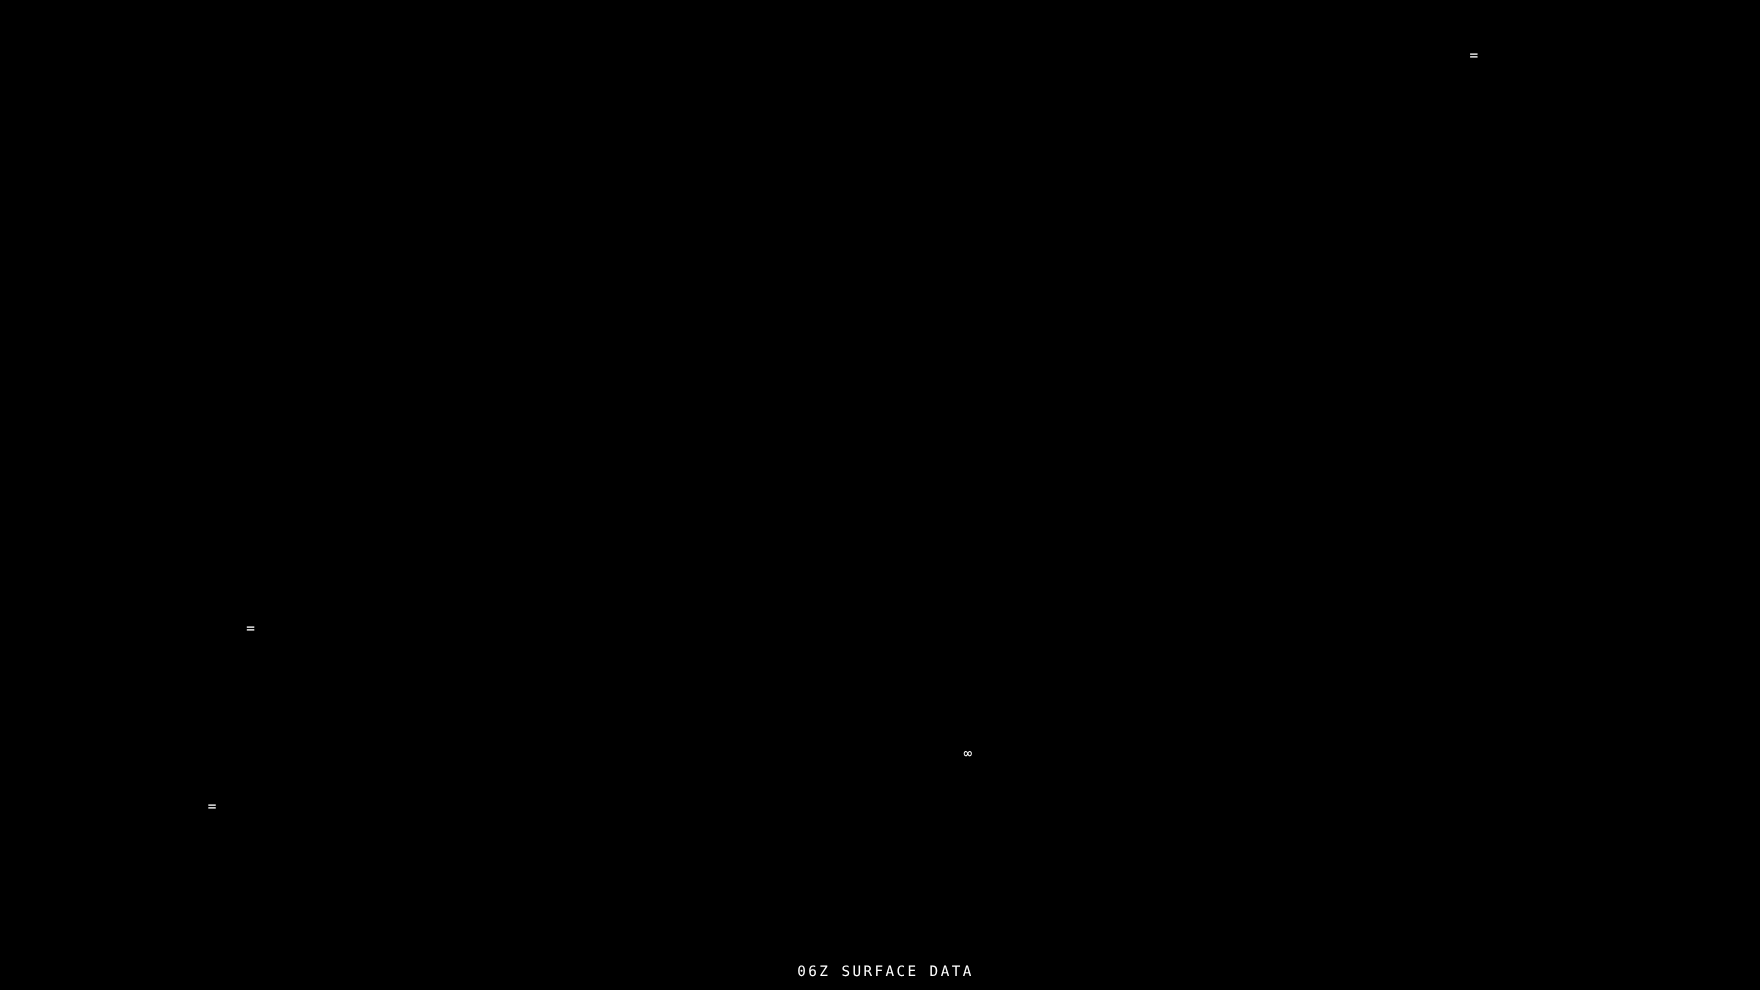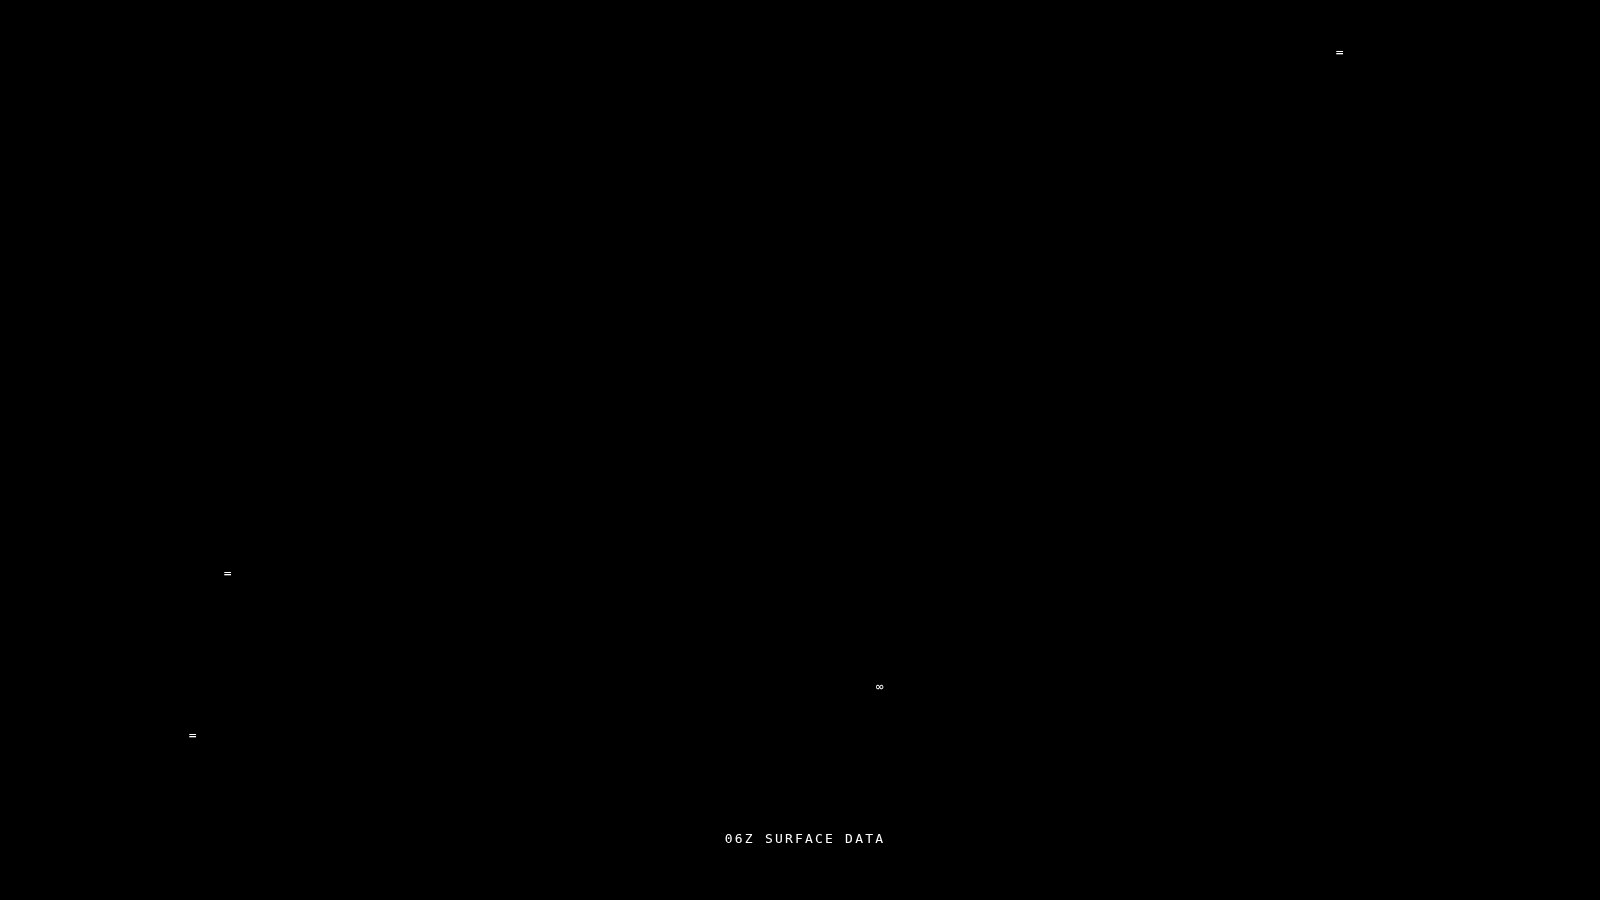--- a/index.html
+++ b/index.html
@@ -45,14 +45,14 @@
 </style>
 </head>
 <body>
 
 <div id="map-canvas">
   <div class="map-symbol" style="left:1340px; top:51px;">=</div>
   <div class="map-symbol" style="left:228px; top:572px;">=</div>
   <div class="map-symbol" style="left:880px; top:686px;">∞</div>
   <div class="map-symbol" style="left:193px; top:734px;">=</div>
 
-  <div class="caption" style="left:805px; top:838px;">06Z SURFACE DATA</div>
+  <div class="caption" style="left:805px; top:884px;">06Z SURFACE DATA</div>
 </div>
 
 </body></html>

